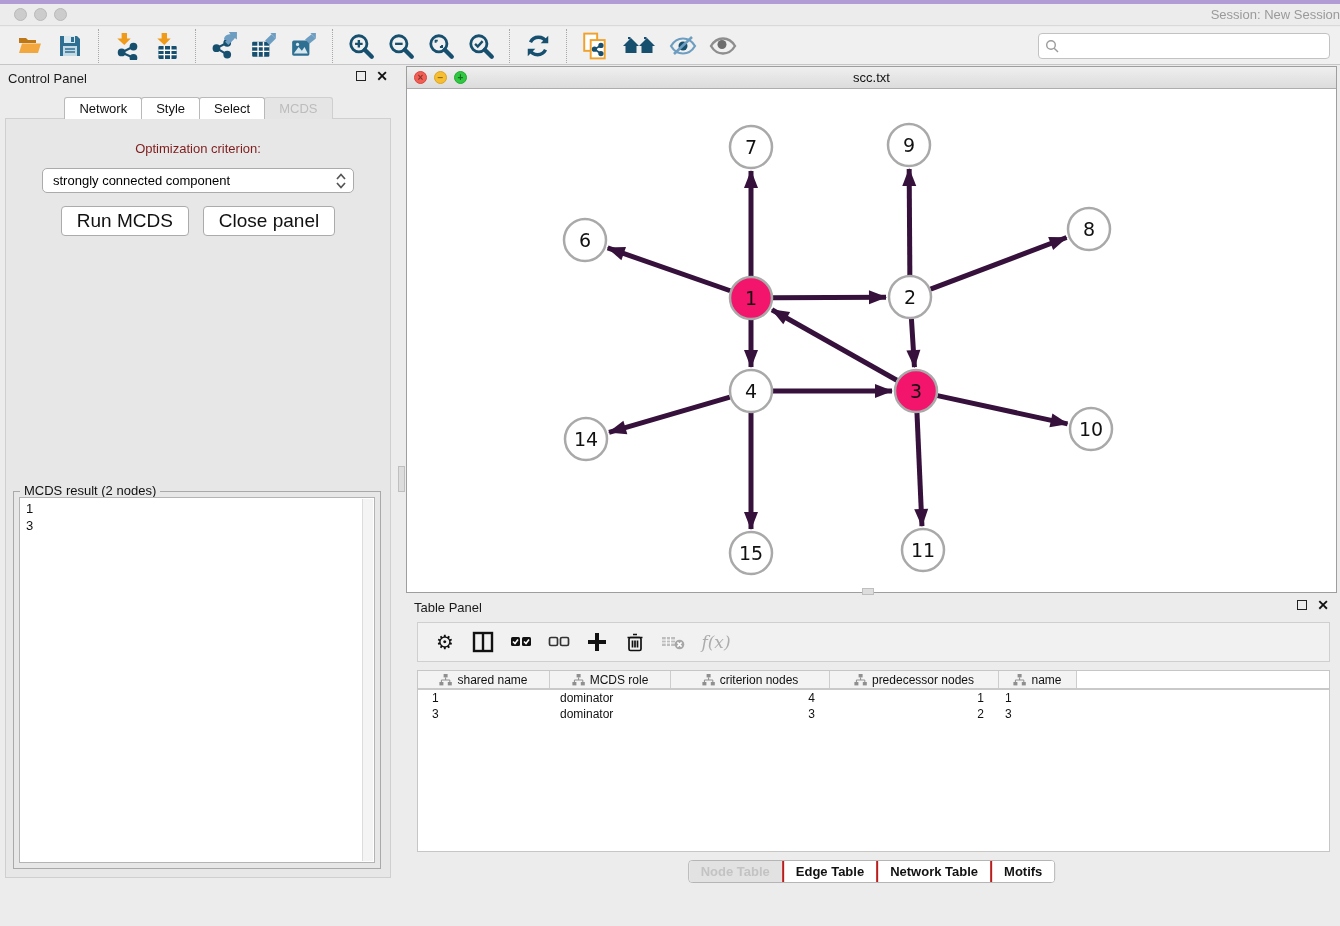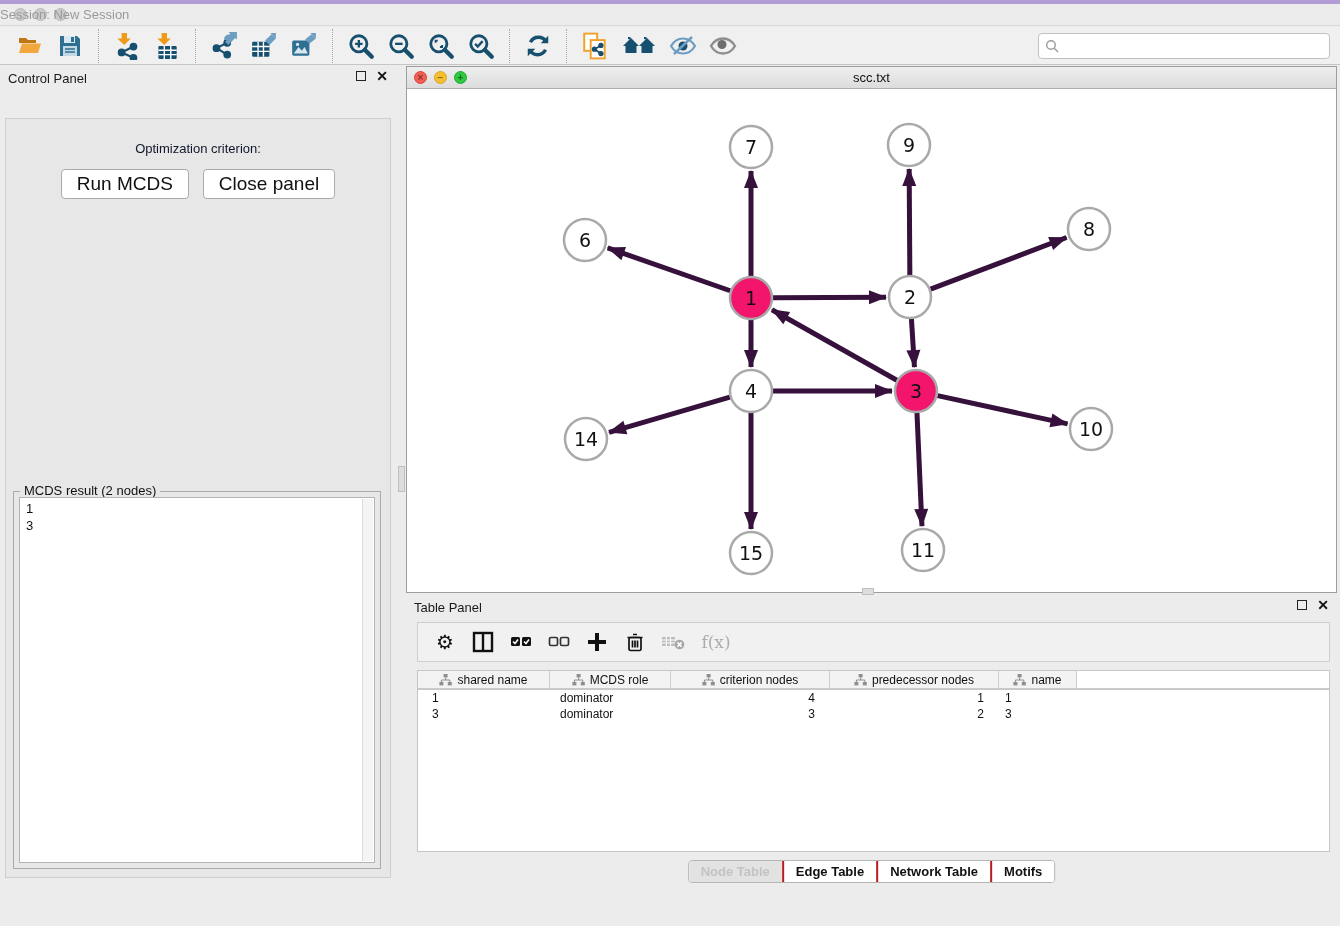--- a/index.html
+++ b/index.html
@@ -5,39 +5,39 @@
   * { margin:0; padding:0; box-sizing:border-box; }
   html,body { width:1340px; height:926px; }
   body { font-family:"Liberation Sans", sans-serif; background:#ECECEC; position:relative; overflow:hidden; }
   #root { position:absolute; inset:0; background:#ECECEC; }
 
   
   .purple-strip { position:absolute; left:0; top:0; width:100%; height:4px; background:#B29CD4; }
   .titlebar { position:absolute; left:0; top:4px; width:100%; height:22px; background:#ECECEC; border-bottom:1px solid #D9D9D9; }
   .tl-dots { position:absolute; left:14px; top:4px; display:flex; gap:7px; }
   .tl-dot { width:13px; height:13px; border-radius:50%; background:#CCCCCC; border:1px solid #B9B9B9; }
-  .tb-title { position:absolute; left:0; right:0; top:3px; text-align:left; font-size:13px; color:#9A9A9A; }
+  .tb-title { position:absolute; left:0; right:0; top:3px; text-align:right; font-size:13px; color:#9A9A9A; }
 
   .toolbar { position:absolute; left:0; top:27px; width:100%; height:38px; background:#F0F0F0; border-bottom:1px solid #C6C6C6; display:flex; align-items:center; padding-left:10px; }
   .tbtn { width:32px; height:32px; display:flex; align-items:center; justify-content:center; margin:0 4px; cursor:default; }
   .tsep { width:1px; height:34px; border-left:1px dotted #A8A8A8; margin:0 8px; }
   .searchbox { position:absolute; right:10px; top:6px; width:292px; height:26px; background:#fff; border:1px solid #C2C2C2; border-radius:4px; display:flex; align-items:center; padding:0 6px; }
   .searchbox input { border:none; outline:none; flex:1; font-size:13px; margin-left:4px; font-family:"Liberation Sans",sans-serif; }
 
   
   .control-panel { position:absolute; left:0; top:66px; width:396px; height:818px; }
   .cp-header { position:absolute; left:8px; top:5px; font-size:13px; color:#1a1a1a; }
   .panel-wicons { position:absolute; right:8px; top:5px; display:flex; gap:10px; align-items:center; }
   .wic-float { width:10px; height:10px; border:1.6px solid #222; }
   .wic-close { font-size:14px; font-weight:bold; color:#111; line-height:10px; }
   .cp-tabs { position:absolute; left:0; top:31px; width:100%; display:flex; justify-content:center; }
   .cp-tab { font-size:13px; padding:3px 14px; background:#fff; border:1px solid #B9B9B9; border-bottom:none; color:#111; border-radius:3px 3px 0 0; margin-right:-1px; position:relative; z-index:2; }
   .cp-tab.active { background:#E5E5E5; color:#BCBCBC; border-color:#CFCFCF; z-index:1; }
   .cp-body { position:absolute; left:5px; right:5px; top:52px; bottom:6px; background:#E7E7E7; border:1px solid #CFCFCF; }
-  .crit-label { text-align:center; margin-top:22px; font-size:13px; color:#0f172a; }
+  .crit-label { text-align:center; margin-top:22px; font-size:13px; color:#7f1d1d; }
   .dropdown { margin:12px auto 0 auto; width:312px; height:25px; background:#fff; border:1px solid #ABABAB; border-radius:5px; display:flex; align-items:center; padding:0 6px 0 10px; font-size:13px; }
   .dropdown .dval { flex:1; }
   .btn-row { display:flex; justify-content:center; gap:14px; margin-top:13px; }
   .pbtn { background:#fff; border:1px solid #ABABAB; border-radius:4px; font-size:19px; padding:3px 15px; color:#111; font-family:"Liberation Sans",sans-serif; }
   .group-box { position:absolute; left:7px; right:9px; top:372px; bottom:8px; border:1px solid #A9A9A9; }
   .gb-title { position:absolute; top:-9px; left:6px; background:#E7E7E7; padding:0 4px; font-size:13px; color:#111; }
   .gb-inner { position:absolute; inset:5px; background:#fff; border:1px solid #B4B4B4; }
   .gb-text { position:absolute; inset:1px 12px 1px 1px; font-size:13px; line-height:17px; padding:1px 5px; white-space:pre; color:#111; }
   .gb-scroll { position:absolute; right:1px; top:1px; bottom:1px; width:11px; background:#F4F4F4; border-left:1px solid #DCDCDC; }
 
@@ -52,21 +52,21 @@
   .net-title { position:absolute; left:0; right:0; top:3px; text-align:center; font-size:13px; color:#111; }
   .net-canvas { position:absolute; left:0; top:22px; width:929px; height:503px; background:#fff; }
   .split-handle-v { position:absolute; left:398px; top:466px; width:7px; height:26px; background:#DDDDDD; border:1px solid #BFBFBF; }
   .split-handle-h { position:absolute; left:862px; top:588px; width:12px; height:7px; background:#DDDDDD; border:1px solid #BFBFBF; }
 
   
   .table-panel { position:absolute; left:406px; top:595px; width:931px; height:293px; }
   .tp-header { position:absolute; left:8px; top:5px; font-size:13px; color:#1a1a1a; }
   .tp-toolbar { position:absolute; left:11px; right:7px; top:27px; height:40px; background:#F1F1F1; border:1px solid #CFCFCF; display:flex; align-items:center; padding-left:8px; }
   .tp-tbtn { width:30px; height:30px; display:flex; align-items:center; justify-content:center; margin:0 4px; }
-  .fx { font-family:"DejaVu Serif", serif; color:#ACACAC; font-size:17px; }
+  .fx { font-family:"DejaVu Serif", serif; font-style:italic; color:#ACACAC; font-size:17px; }
   .gear-ch { font-family:"DejaVu Sans", sans-serif; font-size:20px; color:#111; }
   .tp-table { position:absolute; left:11px; right:7px; top:75px; bottom:36px; background:#fff; border:1px solid #C6C6C6; overflow:hidden; }
   .th-row { display:flex; height:19px; border-bottom:2px solid #C9C9C9; background:#F3F3F3; }
   .th-cell { display:flex; align-items:center; justify-content:center; gap:5px; font-size:12px; color:#111; border-right:1px solid #CDCDCD; background:#F3F3F3; }
   .th-rest { flex:1; background:#fff; }
   .tr-row { display:flex; height:16px; font-size:12px; color:#111; }
   .td-cell { overflow:hidden; white-space:nowrap; }
   .tp-tabs { position:absolute; left:50%; transform:translateX(-50%); bottom:5px; display:flex; border:1px solid #B5B5B5; border-radius:4px; overflow:hidden; background:#fff;align-items:center; }
   .tp-tab { font-size:13px; font-weight:bold; padding:3px 12px; border-left:2px solid #b91c1c; color:#111; background:#fff; }
   .tp-tab:first-child { border-left:none; }
@@ -240,22 +240,35 @@
       <input type="text" placeholder="" style="">
     </div>
   </div>
 
   <div class="control-panel">
     <div class="cp-header">Control Panel</div>
     <div class="panel-wicons">
       <div class="wic-float"></div>
       <div class="wic-close">✕</div>
     </div>
+    <div class="cp-tabs" id="cp-tabs">
+        <div class="cp-tab">Network</div>
+        <div class="cp-tab">Style</div>
+        <div class="cp-tab">Select</div>
+        <div class="cp-tab active">MCDS</div>
+      </div>
     <div class="cp-body">
       <div class="crit-label">Optimization criterion:</div>
+      <div class="dropdown">
+        <span class="dval">strongly connected component</span>
+        <svg width="12" height="18" viewBox="0 0 12 18">
+            <path d="M2 7l4-4.5L10 7" fill="none" stroke="#555" stroke-width="1.7"></path>
+            <path d="M2 11l4 4.5L10 11" fill="none" stroke="#555" stroke-width="1.7"></path>
+          </svg>
+      </div>
       <div class="btn-row">
         <button class="pbtn">Run MCDS</button>
         <button class="pbtn">Close panel</button>
       </div>
       <div class="group-box">
         <div class="gb-title">MCDS result (2 nodes)</div>
         <div class="gb-inner">
           <div class="gb-text" id="mcds-result-text">1
 3</div>
           <div class="gb-scroll"></div>

